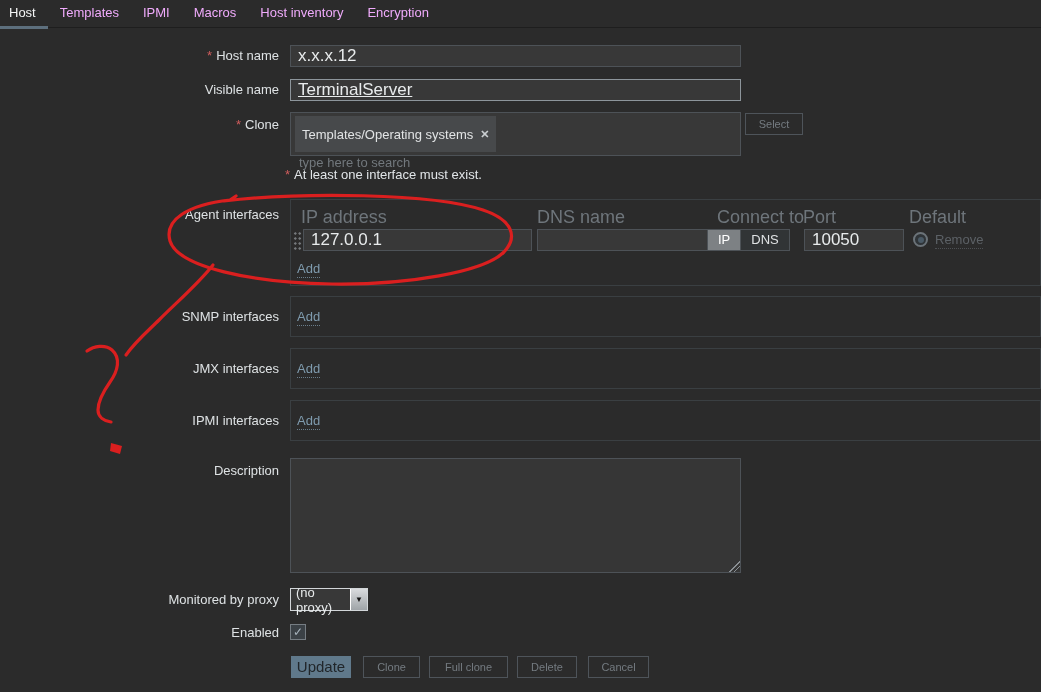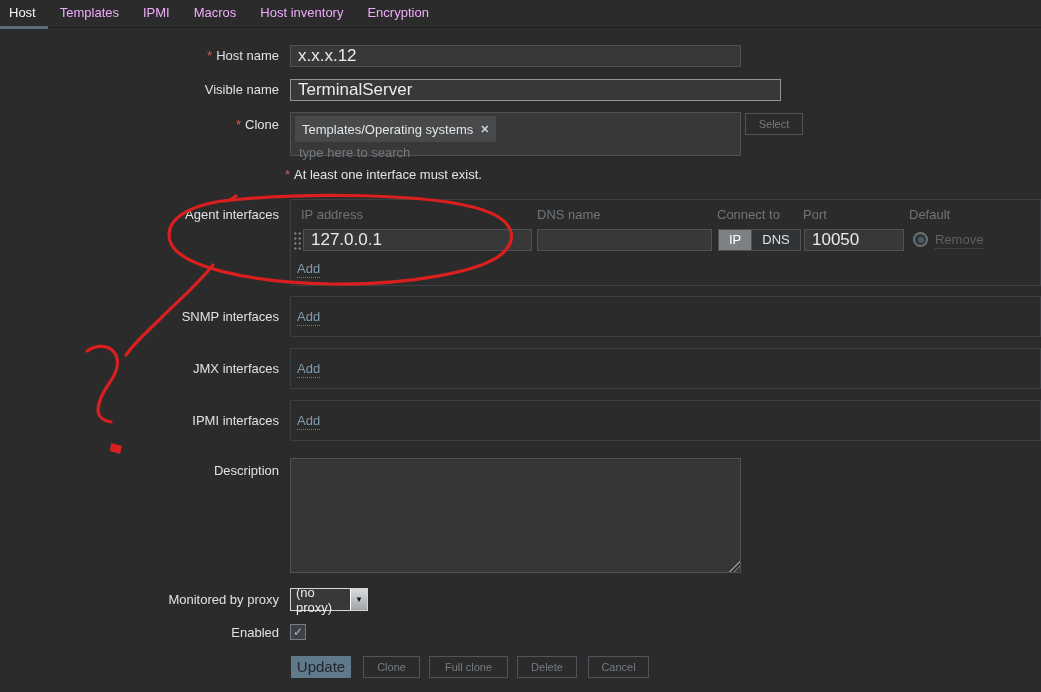--- a/index.html
+++ b/index.html
@@ -43,40 +43,40 @@
   }
   .inp.focus { border-color:#8d959b; }
 
   
   .multiselect {
     position:absolute; left:290px; top:112px; width:451px; height:44px;
     background:#383838; border:1px solid #4d5257; padding:2px 4px;
   }
   .chip {
     display:inline-flex; align-items:center; gap:7px;
-    background:#47494b; color:#e2e4e5; height:26px; padding:0 7px;
+    background:#47494b; color:#e2e4e5; height:36px; padding:0 7px;
     font-size:13px; margin-top:1px;
   }
   .chip-x { color:#c9cdd0; font-size:11px; font-weight:bold; cursor:pointer; }
   .ms-placeholder { display:block; color:#72787d; margin:3px 0 0 4px; }
 
   .btn-outline {
     position:absolute; height:22px;
     background:transparent; border:1px solid #4e545a; color:#747b81;
     font-family:"Liberation Sans", sans-serif; font-size:11px;
     text-align:center; line-height:20px; cursor:pointer;
   }
   .hint { position:absolute; color:#e1e5e8; }
 
   
   .ifbox {
     position:absolute; left:290px; right:0;
     border:1px solid #3a3f42; background:#2b2b2b;
   }
-  .colhead { position:absolute; color:#6e757b; font-size:13px; white-space:nowrap; }
+  .colhead { position:absolute; color:#6e757b; font-size:18px; white-space:nowrap; }
   .add-link, .link {
     color:#7f9bae; text-decoration:none; cursor:pointer;
     border-bottom:1px dotted rgba(127,155,174,.75); padding-bottom:1px;
   }
   .add-pos { position:absolute; }
 
   .drag-handle {
     position:absolute; width:9px; height:19px;
     background-image:radial-gradient(circle, #75797c 1px, transparent 1.4px);
     background-size:4.5px 5px; cursor:grab;
@@ -163,21 +163,21 @@
     <div class="tab">IPMI</div>
     <div class="tab">Macros</div>
     <div class="tab">Host inventory</div>
     <div class="tab">Encryption</div>
   </nav>
 
   <div class="lbl" style="top:45px;"><span class="req">*</span><span>Host name</span></div>
   <input class="inp" style="left: 290px; top: 45px; width: 451px;" value="x.x.x.12">
 
   <div class="lbl" style="top:79px;">Visible name</div>
-  <input class="inp focus" style="left: 290px; top: 79px; width: 491px; caret-color: rgb(232, 235, 236);" value="TerminalServer">
+  <input class="inp focus" style="left: 290px; top: 79px; width: 451px; caret-color: rgb(232, 235, 236); text-decoration: underline;" value="TerminalServer">
 
   <div class="lbl" style="top:114px;"><span class="req">*</span><span>Clone</span></div>
   <div class="multiselect">
     <span class="chip">
       <span>Templates/Operating systems</span>
       <span class="chip-x">✕</span>
     </span>
     <span class="ms-placeholder">type here to search</span>
   </div>
   <button class="btn-outline" style="left:745px; top:113px; width:58px;">Select</button>
@@ -189,21 +189,21 @@
     <div class="colhead" style="left:10px; top:7px;">IP address</div>
     <div class="colhead" style="left:246px; top:7px;">DNS name</div>
     <div class="colhead" style="left:426px; top:7px;">Connect to</div>
     <div class="colhead" style="left:512px; top:7px;">Port</div>
     <div class="colhead" style="left:618px; top:7px;">Default</div>
 
     <div class="drag-handle" style="left:2px; top:31px;"></div>
     <input class="inp" style="left: 12px; top: 29px; width: 229px;" value="127.0.0.1">
     <input class="inp" style="left: 246px; top: 29px; width: 175px;" value="">
 
-    <div class="segmented" style="left:427px; top:29px;">
+    <div class="segmented" style="left:416px; top:29px;">
       <div class="seg active">IP</div>
       <div class="seg">DNS</div>
     </div>
 
     <input class="inp" style="left: 513px; top: 29px; width: 100px;" value="10050">
 
     <div class="radio" style="left:622px; top:32px;">
         <span class="dot"></span>
       </div>
     <span class="disabled-link" style="position:absolute; left:644px; top:32px;">Remove</span>

